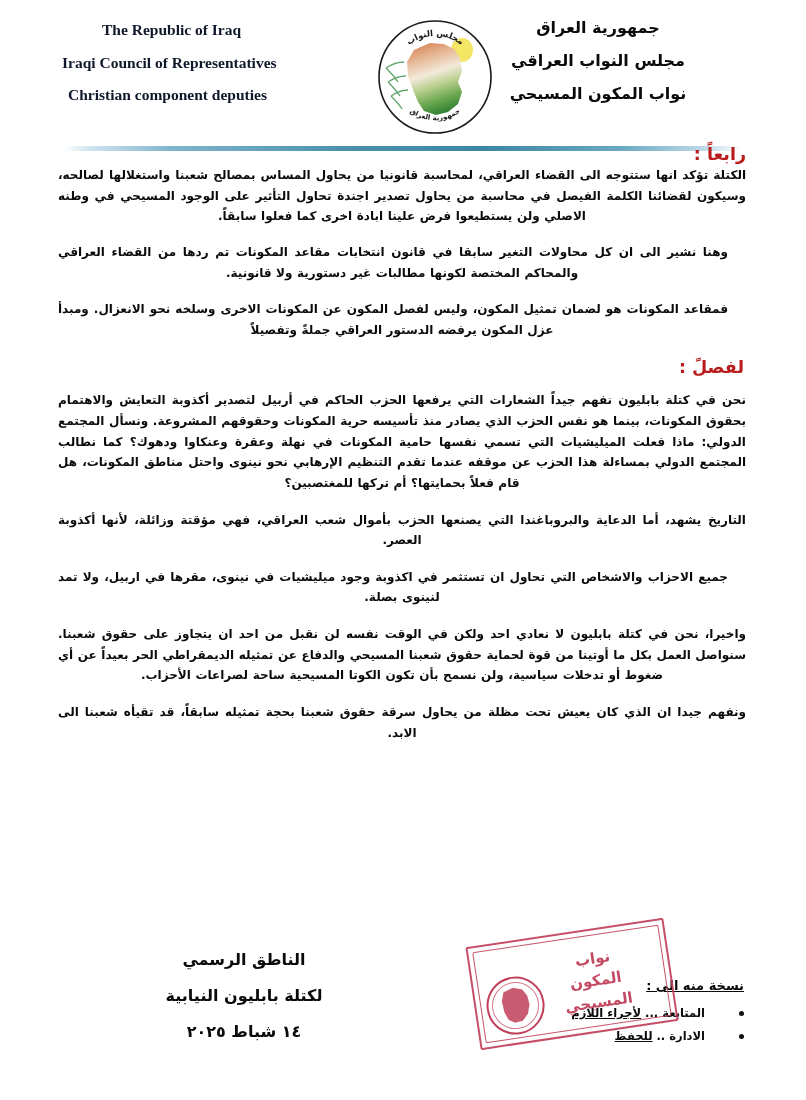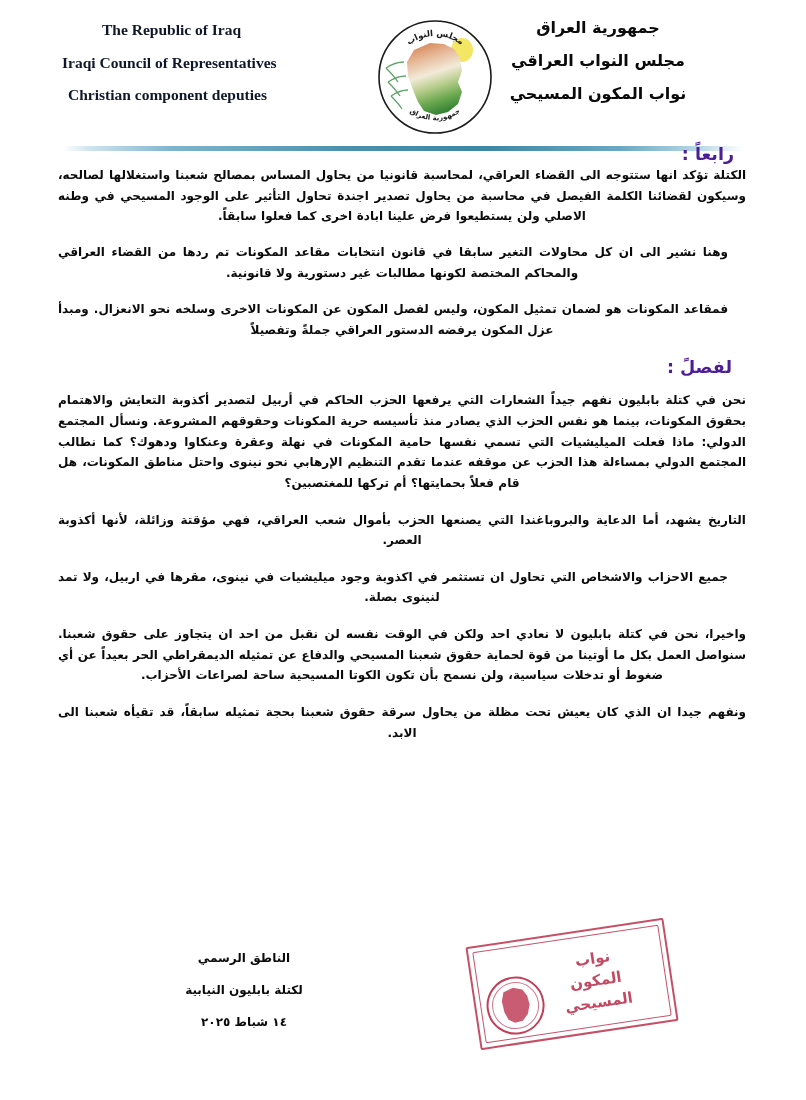--- a/index.html
+++ b/index.html
@@ -96,22 +96,22 @@
     left: 0;
     padding: 0 60px 0 58px;
     direction: rtl;
   }
 
   .section-head {
     font-family: "DejaVu Sans", sans-serif;
     font-weight: bold;
     font-size: 17.5px;
     text-align: right;
-    margin: 12px;
-    color: #4c1d95;
+    margin: 0;
+    color: #b91c1c;
   }
   .section-head.first {
     margin-top: -6px;
     margin-bottom: 1px;
   }
   .section-head.mid {
     margin-top: 17px;
     margin-bottom: 13px;
     padding-right: 2px;
   }
@@ -141,21 +141,21 @@
 
   .signature {
     position: absolute;
     top: 6px;
     left: 128px;
     width: 232px;
     direction: rtl;
     text-align: center;
     font-family: "DejaVu Sans", sans-serif;
     font-weight: bold;
-    font-size: 12px;
+    font-size: 16px;
     color: #0a0a0a;
     line-height: 1.0;
   }
   .signature div { margin-bottom: 20px; white-space: nowrap; }
 
   
   .stamp {
     position: absolute;
     top: 932px;
     left: 472px;
@@ -331,20 +331,33 @@
   </div>
 
   <div class="footer">
 
     <div class="signature">
       <div>الناطق الرسمي</div>
       <div>لكتلة بابليون النيابية</div>
       <div>١٤ شباط ٢٠٢٥</div>
     </div>
 
+    <div class="copies">
+      <div class="copies-title">نسخة منه الى :</div>
+      <ul>
+        <li>
+          <span class="bullet"></span>
+          <span class="ctext"><span>المتابعة ... </span><u>لأجراء اللازم</u></span>
+        </li>
+        <li>
+          <span class="bullet"></span>
+          <span class="ctext"><span>الادارة .. </span><u>للحفظ</u></span>
+        </li>
+      </ul>
+    </div>
   </div>
 
   <div class="stamp">
     <div class="stamp-outer"></div>
     <div class="stamp-inner"></div>
     <div class="stamp-text">
       <div>نواب</div>
       <div>المكون المسيحي</div>
     </div>
     <div class="stamp-seal">

